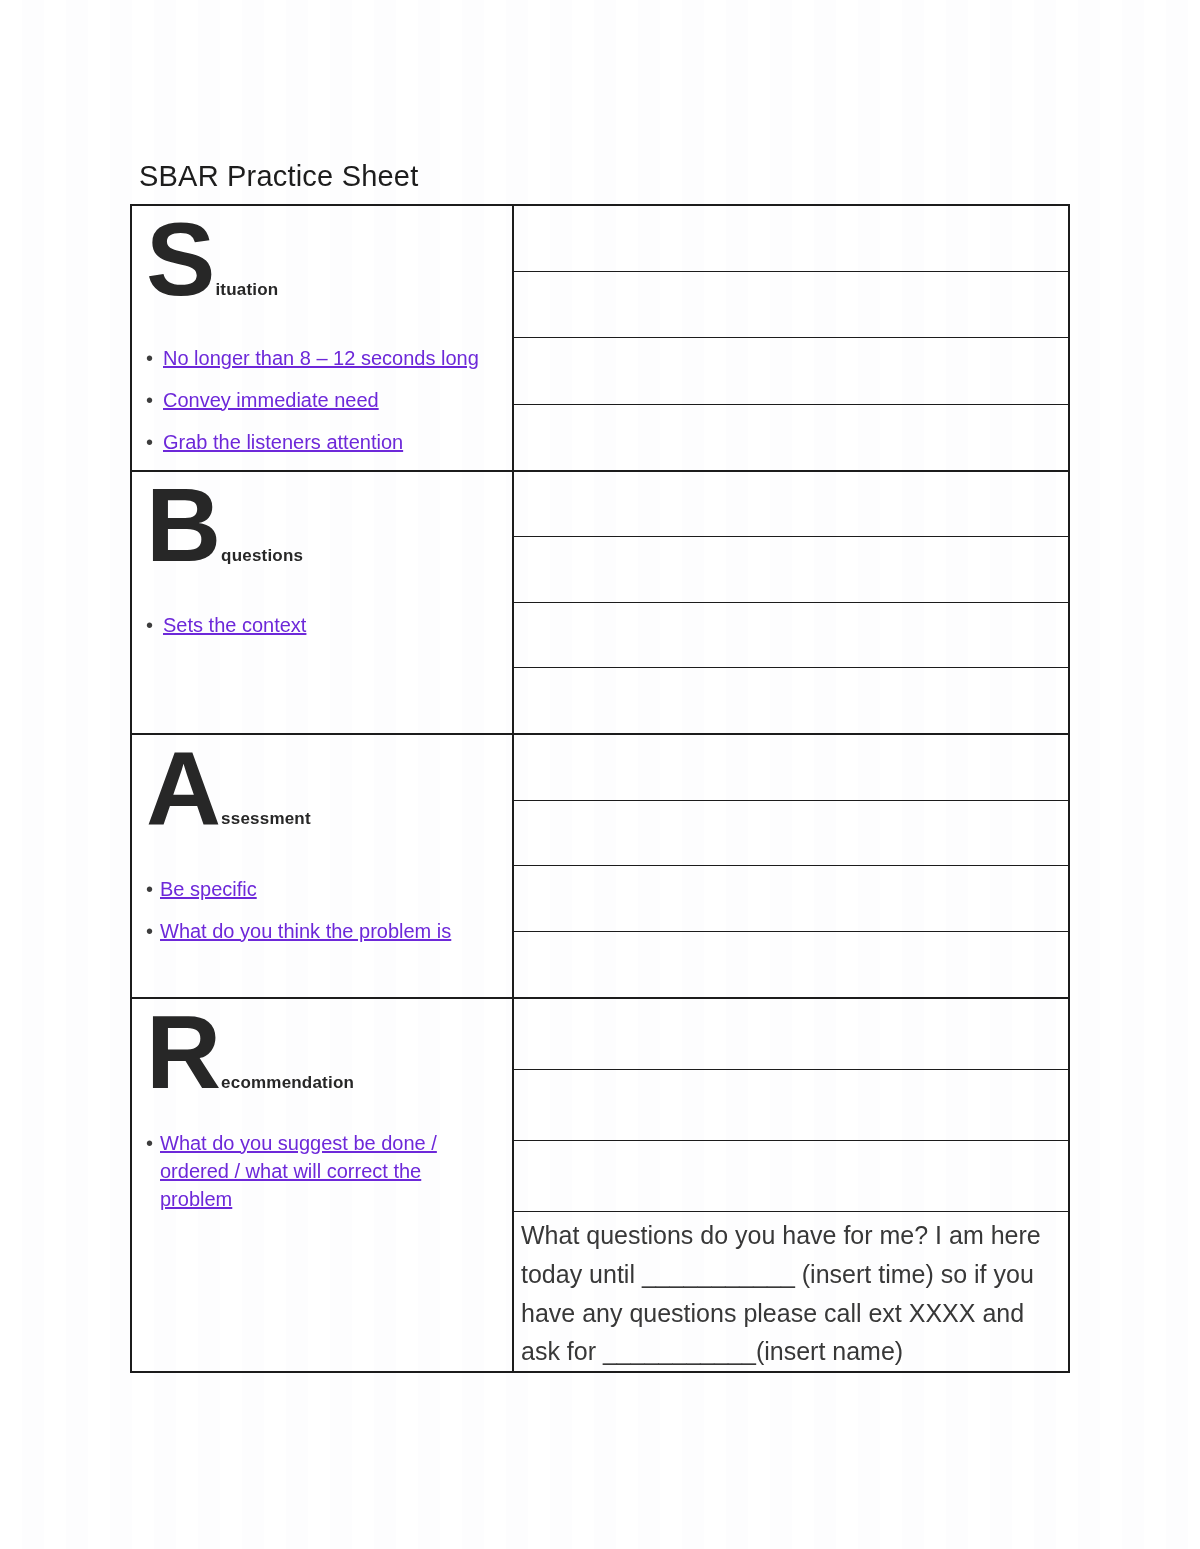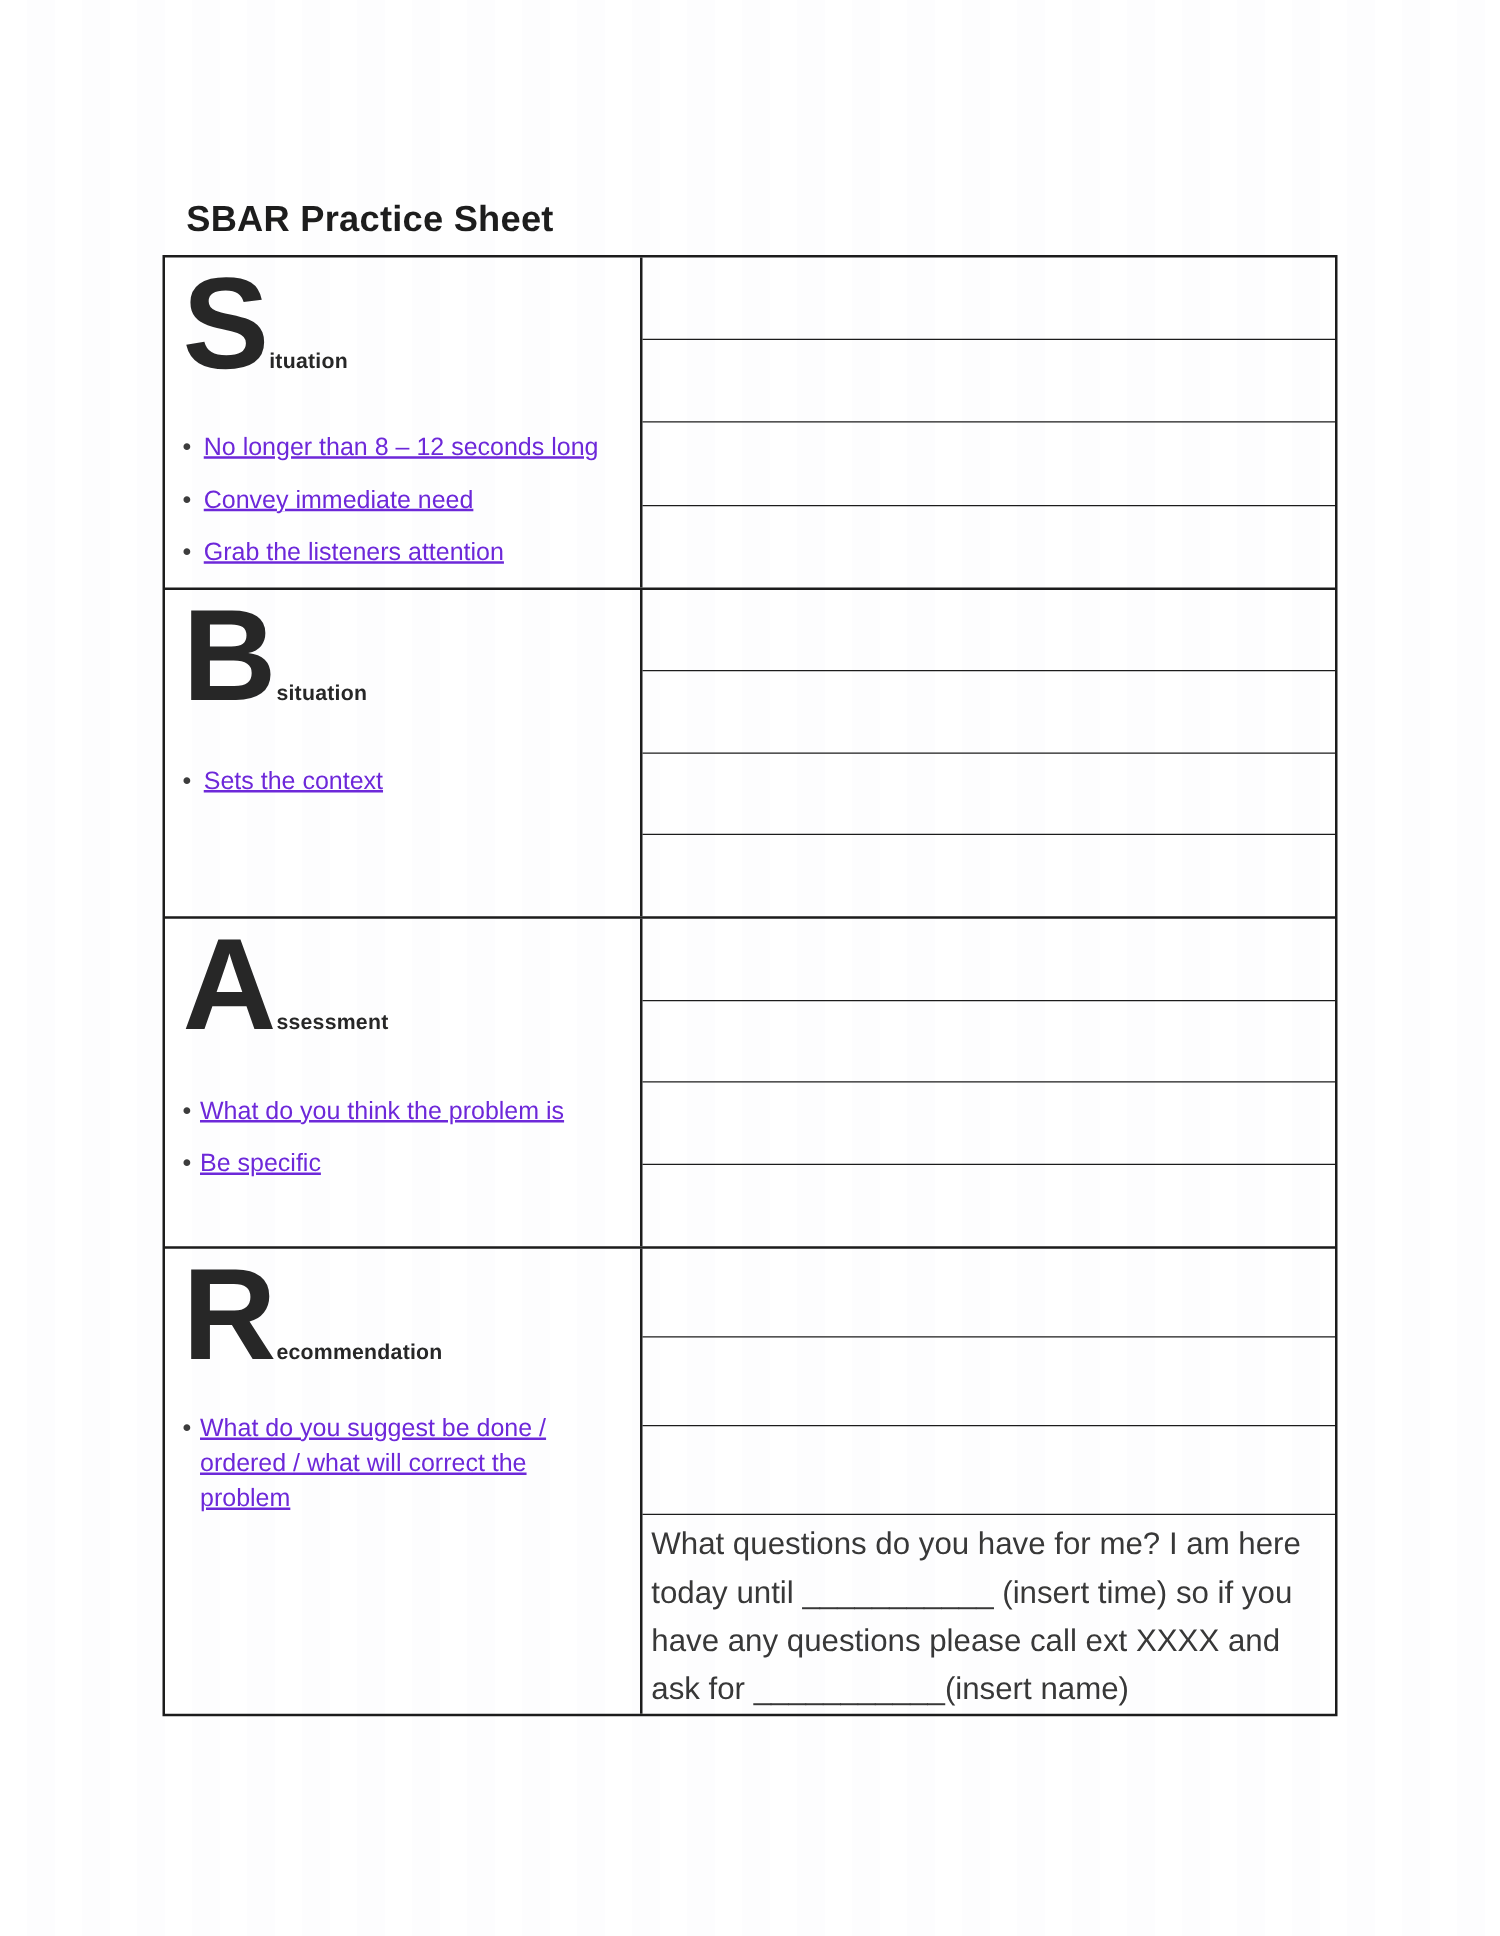--- a/index.html
+++ b/index.html
@@ -12,24 +12,24 @@
     position: relative;
     background:
       repeating-linear-gradient(90deg, #ffffff 0px, #ffffff 22px, #fdfdfe 22px, #fdfdfe 44px);
     font-family: "Liberation Sans", sans-serif;
     color: #3a3a3a;
     overflow: hidden;
   }
 
   .page-title {
     position: absolute;
-    left: 149px;
+    left: 139px;
     top: 141px;
     font-size: 29px;
-    font-weight: bold;
+    font-weight: normal;
     color: #1d1d1d;
     letter-spacing: 0.2px;
   }
 
   .sbar-table {
     position: absolute;
     left: 130px;
     top: 204px;
     width: 940px;
     height: 1169px;
@@ -159,43 +159,43 @@
       <div class="answer-row"></div>
       <div class="answer-row"></div>
       <div class="answer-row last"></div>
     </div>
   </div>
 
   <div class="section sec-b">
     <div class="left-cell">
       <div class="letter-row">
         <span class="big-letter">B</span>
-          <span class="letter-label">situation</span>
+          <span class="letter-label">questions</span>
       </div>
       <ul class="bullets">
         <li>Sets the context</li>
       </ul>
     </div>
     <div class="right-cell">
       <div class="answer-row"></div>
       <div class="answer-row"></div>
       <div class="answer-row"></div>
       <div class="answer-row last"></div>
     </div>
   </div>
 
   <div class="section sec-a">
     <div class="left-cell">
       <div class="letter-row">
         <span class="big-letter">A</span>
           <span class="letter-label">ssessment</span>
       </div>
       <ul class="bullets">
+        <li>Be specific</li>
         <li>What do you think the problem is</li>
-        <li>Be specific</li>
       </ul>
     </div>
     <div class="right-cell">
       <div class="answer-row"></div>
       <div class="answer-row"></div>
       <div class="answer-row"></div>
       <div class="answer-row last"></div>
     </div>
   </div>
 

